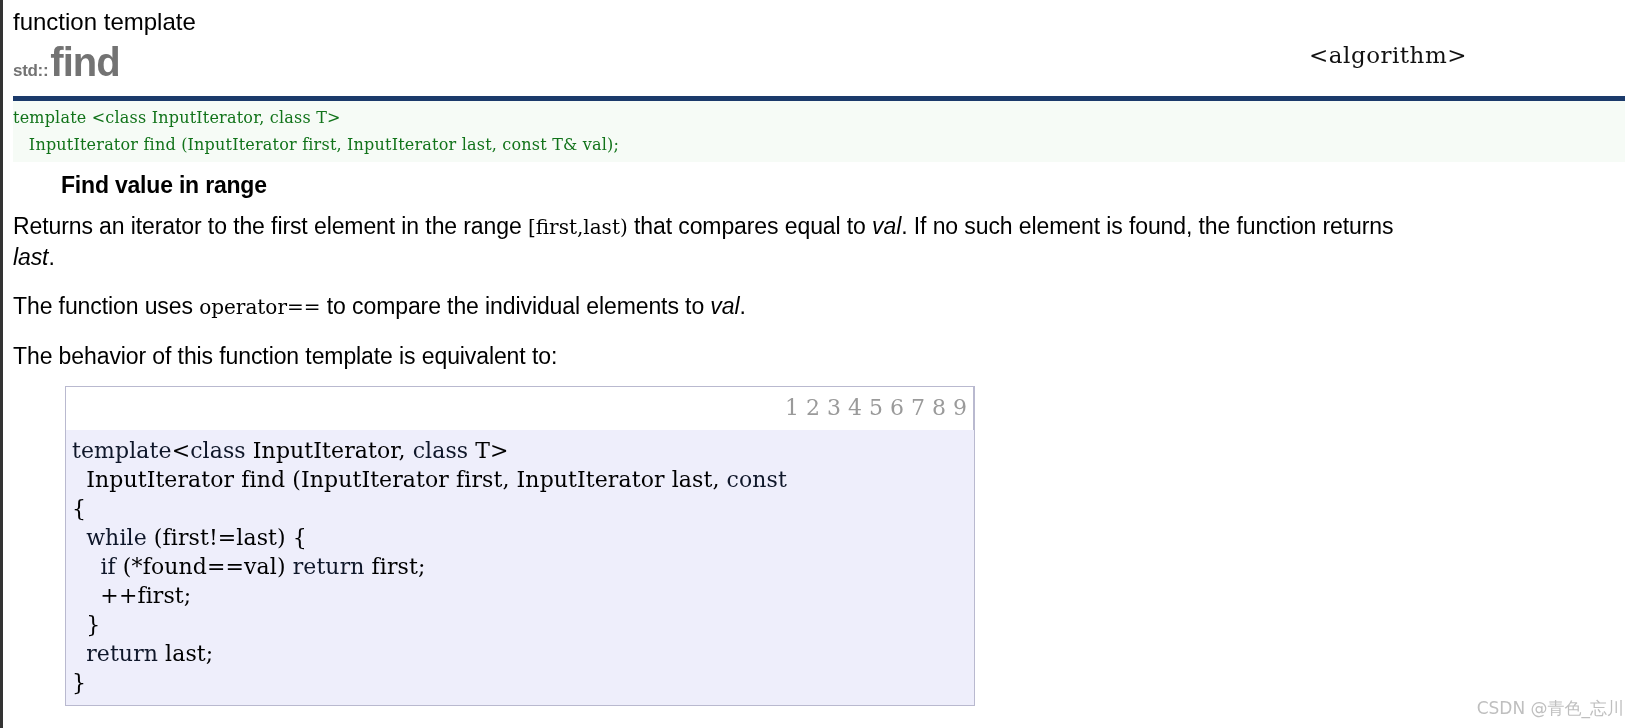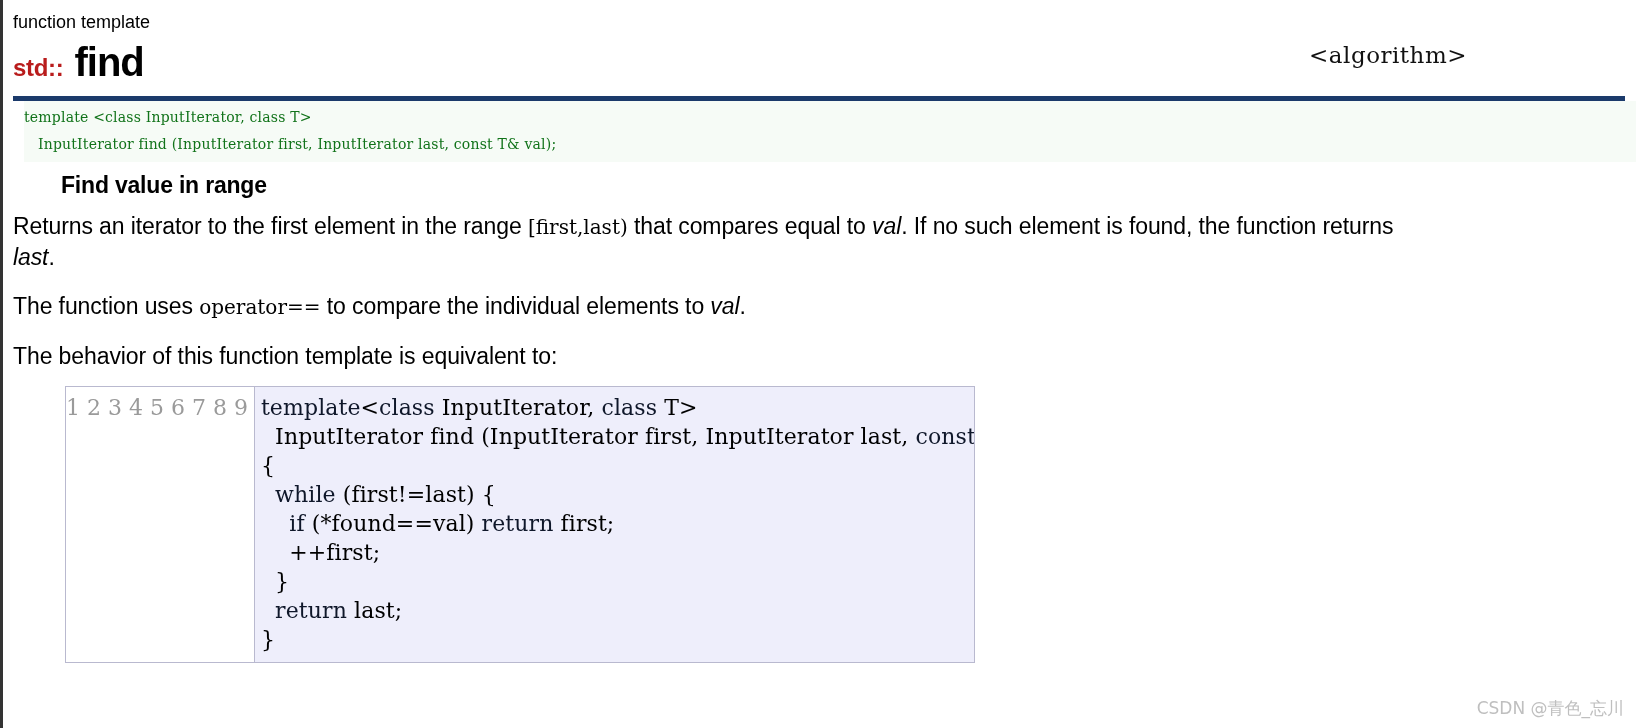--- a/index.html
+++ b/index.html
@@ -32,43 +32,43 @@
     top: 0px;
     width: 1612px;
   }
 
   
   .header {
     position: relative;
     height: 96px;
   }
   .kind-line {
-    font-size: 18px;
+    font-size: 24px;
     line-height: 28px;
     padding-top: 8px;
     color: #000000;
     font-weight: 400;
   }
   .title-line {
     display: flex;
     align-items: baseline;
     margin-top: 4px;
   }
   .title-ns {
-    font-size: 24px;
+    font-size: 17px;
     font-weight: bold;
-    color: #b91c1c;
+    color: #737373;
     letter-spacing: -0.3px;
   }
   .title-name {
     font-size: 40px;
     font-weight: bold;
-    color: #000000;
+    color: #737373;
     letter-spacing: -1px;
-    margin-left: 11px;
+    margin-left: 2px;
   }
   .header-include {
     position: absolute;
     right: 158px;
     top: 42px;
     font-family: "DejaVu Serif", serif;
     font-size: 23px;
     color: #111111;
     letter-spacing: 0.5px;
     white-space: nowrap;
@@ -77,27 +77,26 @@
   
   .proto-rule {
     height: 5px;
     background: #1b3a6b;
     width: 1612px;
   }
   .proto-block {
     background: #f6fbf6;
     color: #11731a;
     font-family: "DejaVu Serif", serif;
-    font-size: 14px;
+    font-size: 16px;
     line-height: 27px;
     padding: 3px 0 4px 0;
     width: 1612px;
     white-space: pre;
     letter-spacing: 0.2px;
-    margin-left: 11px;
   }
 
   
   .section-title {
     font-size: 23px;
     font-weight: bold;
     margin-top: 10px;
     letter-spacing: -0.2px;
     margin-left: 48px;
   }
@@ -121,20 +120,21 @@
 
   
   .listing {
     margin-top: 15px;
     margin-left: 52px;
     width: 910px;
     border: 1px solid #b9b9cf;
     background: #eeeefb;
     display: flex;
     box-sizing: border-box;
+    flex-direction: column;
   }
   .gutter {
     flex: 0 0 auto;
     padding: 6px 6px 8px 0;
     text-align: right;
     color: #9a9a9a;
     font-family: "DejaVu Serif", serif;
     font-size: 22px;
     line-height: 29px;
     border-right: 1px solid #b9b9cf;

